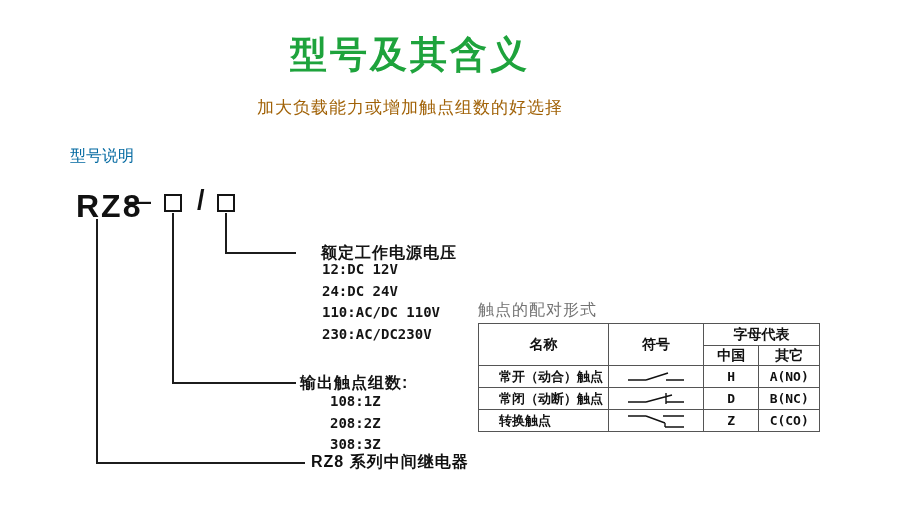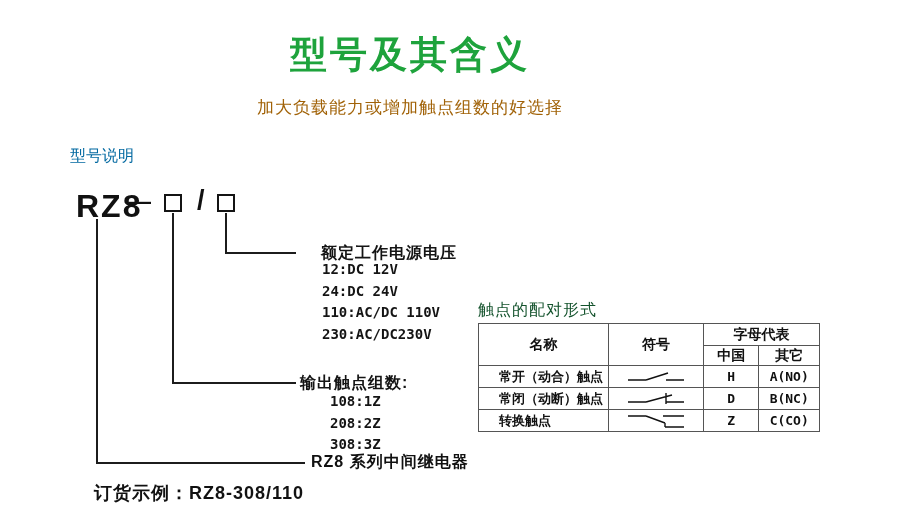--- a/index.html
+++ b/index.html
@@ -36,21 +36,21 @@
   .opt-list { position:absolute; }
   .volt-list    { left:322px; top:259px; }
   .contact-list { left:330px; top:391px; }
   .opt {
     height:21.6px; line-height:21.6px; font-size:14px; font-weight:bold;
     font-family:"DejaVu Sans Mono", monospace; color:#141414; white-space:pre;
   }
 
   .order-example { position:absolute; left:94px; top:481px; font-size:18px; font-weight:bold; letter-spacing:1px; }
 
-  .table-title { position:absolute; left:478px; top:300px; font-size:16px; color:#14532d; letter-spacing:1px; }
+  .table-title { position:absolute; left:478px; top:300px; font-size:16px; color:#737373; letter-spacing:1px; }
   table.contact-table { position:absolute; left:478px; top:323px; border-collapse:collapse; table-layout:fixed; }
   .contact-table th, .contact-table td { border:1px solid #555; overflow:hidden; }
   .contact-table th { font-size:14px; font-weight:bold; text-align:center; }
   .hrow1 { height:22px; }
   .hrow2 { height:20px; }
   .drow  { height:22px; }
   .name-cell { font-size:13px; font-weight:bold; text-align:left; padding-left:20px; white-space:nowrap; }
   .sym-cell  { text-align:center; vertical-align:middle; }
   .sym-cell svg { display:inline-block; vertical-align:middle; }
   .letter-cell { font-size:13px; font-weight:bold; text-align:center; font-family:"DejaVu Sans Mono", monospace; }
@@ -88,21 +88,20 @@
 
   <div class="group-title contact-title">输出触点组数:</div>
   <div class="opt-list contact-list">
     <div class="opt">108:1Z</div>
     <div class="opt">208:2Z</div>
     <div class="opt">308:3Z</div>
   </div>
 
   <div class="series-label">RZ8 系列中间继电器</div>
 
-  <div class="order-example">订货示例：RZ8-308/110</div>
 
   <div class="table-title">触点的配对形式</div>
 
   <table class="contact-table">
     <colgroup>
       <col style="width:132px">
         <col style="width:108px">
         <col style="width:70px">
         <col style="width:68px">
     </colgroup>

